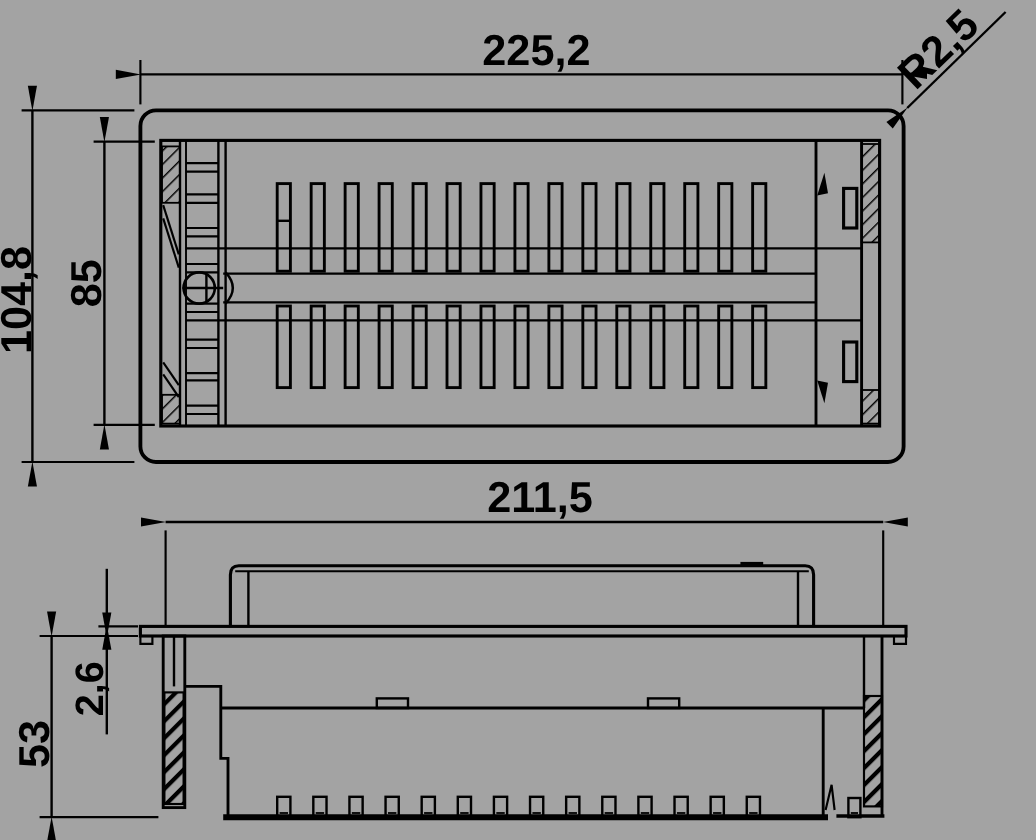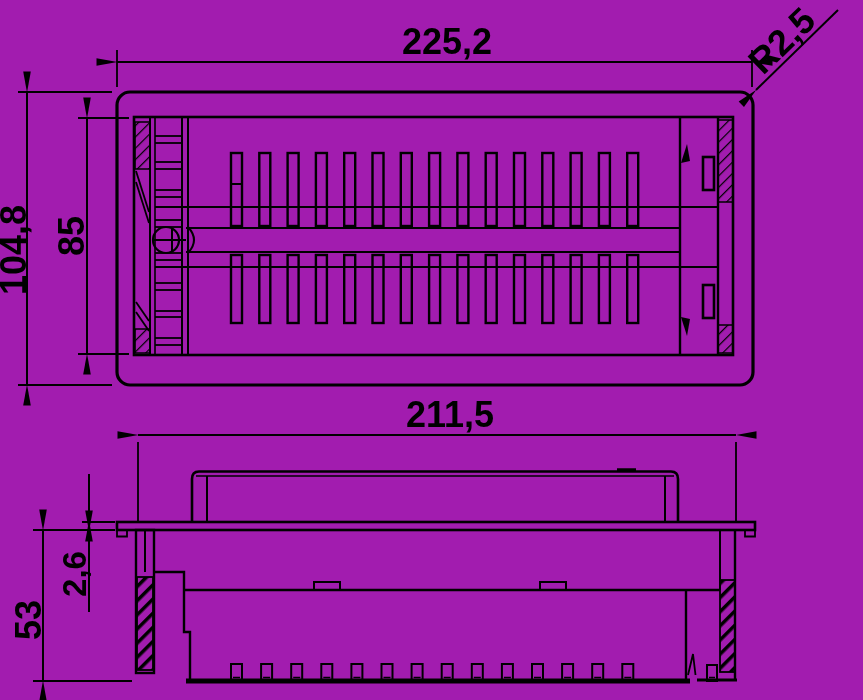--- a/index.html
+++ b/index.html
@@ -1,16 +1,16 @@
 <!DOCTYPE html>
 <html><head>
 <meta charset="utf-8">
 <style>
   html,body{margin:0;padding:0;background:#ffffff;}
-  .canvas{width:863px;height:700px;background:#a21caf;position:relative;overflow:hidden;}
+  .canvas{width:863px;height:700px;background:#a3a3a3;position:relative;overflow:hidden;}
   svg line, svg rect, svg path, svg circle{stroke:#000;fill:none;stroke-width:2.2;}
   .sw32{stroke-width:3.2}.sw26{stroke-width:2.6}.sw24{stroke-width:2.4}
   .sw2{stroke-width:2}.sw18{stroke-width:1.8}.sw16{stroke-width:1.6}.sw15{stroke-width:1.5}
   .sw35{stroke-width:3.5}.sw5{stroke-width:5}.sw3{stroke-width:3}
   .solid{fill:#000;stroke:none;}
   .hatchA{fill:url(#hatchThin);stroke:#000;stroke-width:1.5;}
   .hatchB{fill:url(#hatchThick);stroke:#000;stroke-width:1.8;}
   text{font-family:"Liberation Sans","DejaVu Sans",sans-serif;font-weight:bold;
        font-size:36px;fill:#000;stroke:none;}
   text.small{font-size:33px;}

